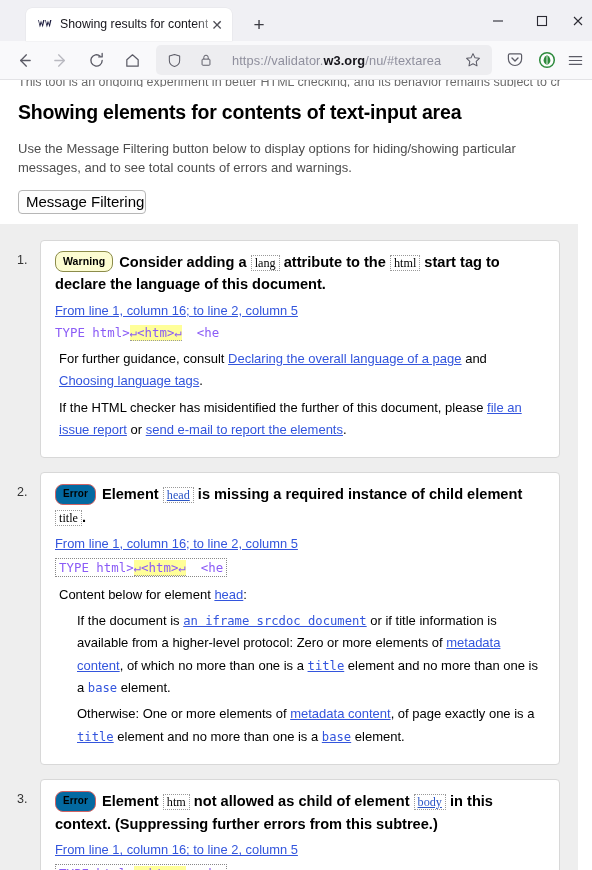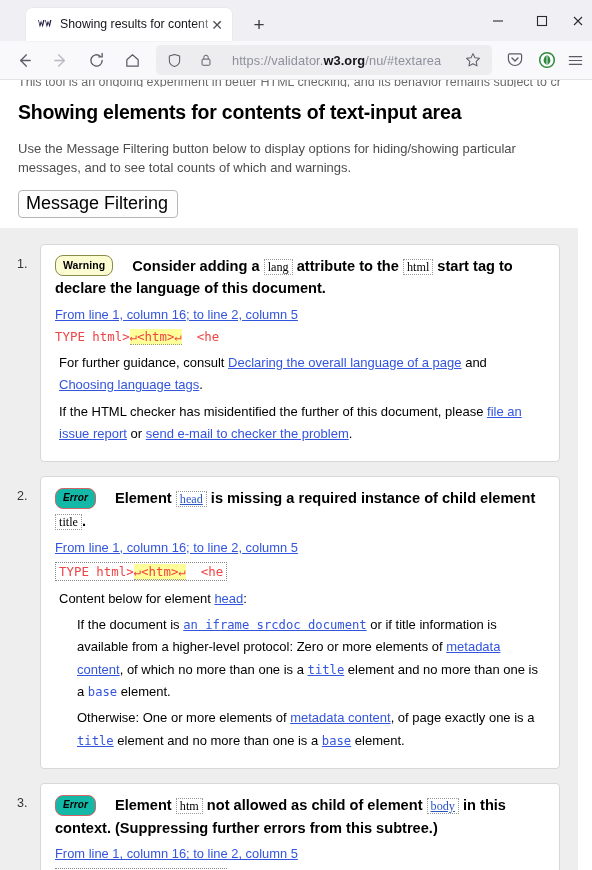--- a/index.html
+++ b/index.html
@@ -128,27 +128,27 @@
   p.intro {
     font-size: 13px;
     color: #4d4d4d;
     line-height: 1.45;
     margin: 16px 0 0 0;
     max-width: 540px;
   }
   .filter-btn {
     display:inline-block;
     margin-top: 12px;
-    font-size: 18px;
+    font-size: 15px;
     font-family: "Liberation Sans", sans-serif;
     color: #000;
     background: #fdfdfd;
     border: 1px solid #b6b6b6;
     border-radius: 4px;
-    padding: 2px 9px 3px 7px;
+    padding: 2px 1px 3px 7px;
   }
 
   .results {
     background: #eeeeee;
     margin-top: 10px;
     padding: 16px 18px 18px 18px;
     width: 578px;
     margin-left: -18px;
   }
   .msg {
@@ -173,25 +173,25 @@
     line-height: 1.55;
     color: #000;
   }
   .badge {
     display: inline-block;
     font-size: 10.5px;
     font-weight: bold;
     border-radius: 8px;
     padding: 1px 7px 2px 7px;
     vertical-align: 2px;
-    margin-right: 19px;
+    margin-right: 6px;
     letter-spacing: 0.1px;
   }
   .badge.warning { background: #fcfcd2; border: 1px solid #8c8c4a; color: #000; }
-  .badge.error   { background: #14b8a6; border: 1px solid #d16464; color: #000; font-size:10px;font-style:italic; }
+  .badge.error   { background: #0369a1; border: 1px solid #d16464; color: #000; font-size:10px; }
 
   code.inline {
     font-family: Liberation Serif, serif;
     font-size: 12.2px;
     font-weight: normal;
     border: 1px dotted #999;
     padding: 0 3px;
     white-space: nowrap;
   }
   code.inline a { color: #2a55c5; text-decoration: underline; }
@@ -199,21 +199,21 @@
   a.loclink {
     display: inline-block;
     font-size: 12.9px;
     color: #3355dd;
     text-decoration: underline;
     margin-top: 7px;
   }
   .extract {
     font-family: "DejaVu Sans Mono", "Liberation Mono", monospace;
     font-size: 12.4px;
-    color: #ef4444;
+    color: #8b5cf6;
     margin-top: 6px;
     white-space: pre;
     display: inline-block;
   }
   .extract.boxed { border: 1px dotted #888; padding: 1px 3px; }
   .hl { background: #ffff99; }
   .hl.dotted { border-bottom: 1px dotted #999; }
 
   .msg-body { font-size: 13px; color: #000; line-height: 1.72; margin-top: 7px; }
   .msg-body a { color: #3355dd; text-decoration: underline; }
@@ -330,28 +330,28 @@
     </div>
   </div>
 
   <div class="viewport">
     <div class="page">
 
       <div class="toptrunc">This tool is an ongoing experiment in better HTML checking, and its behavior remains subject to change</div>
 
       <h1 class="results-title">Showing elements for contents of text-input area</h1>
 
-      <p class="intro">Use the Message Filtering button below to display options for hiding/showing particular messages, and to see total counts of which and warnings.</p>
+      <p class="intro">Use the Message Filtering button below to display options for hiding/showing particular messages, and to see total counts of errors and warnings.</p>
 
       <button class="filter-btn">Message Filtering</button>
 
       <div class="results" id="results">
           <div class="msg"><span class="msg-num">1.</span><div class="msg-head"><span class="badge warning">Warning</span><span>Consider adding a </span><code class="inline">lang</code><span> attribute to the </span><code class="inline">html</code><span> start tag to declare the language of this document.</span></div><a href="#" class="loclink">From line 1, column 16; to line 2, column 5</a><div><span class="extract"><span>TYPE html&gt;</span><span class="hl dotted">↵&lt;htm&gt;↵</span><span>  &lt;he</span></span></div><div class="msg-body">
               <p class=""><span>For further guidance, consult </span><a href="#">Declaring the overall language of a page</a><span> and </span><a href="#">Choosing language tags</a><span>.</span></p>
-              <p class=""><span>If the HTML checker has misidentified the further of this document, please </span><a href="#">file an issue report</a><span> or </span><a href="#">send e-mail to checker the problem</a><span>.</span></p>
+              <p class=""><span>If the HTML checker has misidentified the further of this document, please </span><a href="#">file an issue report</a><span> or </span><a href="#">send e-mail to report the elements</a><span>.</span></p>
             </div></div>
           <div class="msg"><span class="msg-num">2.</span><div class="msg-head"><span class="badge error">Error</span><span>Element </span><code class="inline"><a href="#">head</a></code><span> is missing a required instance of child element </span><code class="inline">title</code><span>.</span></div><a href="#" class="loclink">From line 1, column 16; to line 2, column 5</a><div><span class="extract boxed"><span>TYPE html&gt;</span><span class="hl dotted">↵&lt;htm&gt;↵</span><span>  &lt;he</span></span></div><div class="msg-body">
               <p class=""><span>Content below for element </span><a href="#">head</a><span>:</span></p>
               <p class="indent"><span>If the document is </span><a href="#" class="blue-mono">an iframe srcdoc document</a><span> or if title information is available from a higher-level protocol: Zero or more elements of </span><a href="#">metadata content</a><span>, of which no more than one is a </span><a href="#" class="blue-mono">title</a><span> element and no more than one is a </span><span class="blue-mono">base</span><span> element.</span></p>
               <p class="indent"><span>Otherwise: One or more elements of </span><a href="#">metadata content</a><span>, of page exactly one is a </span><a href="#" class="blue-mono">title</a><span> element and no more than one is a </span><a href="#" class="blue-mono">base</a><span> element.</span></p>
             </div></div>
           <div class="msg"><span class="msg-num">3.</span><div class="msg-head"><span class="badge error">Error</span><span>Element </span><code class="inline">htm</code><span> not allowed as child of element </span><code class="inline"><a href="#">body</a></code><span> in this context. (Suppressing further errors from this subtree.)</span></div><a href="#" class="loclink">From line 1, column 16; to line 2, column 5</a><div><span class="extract boxed"><span>TYPE html&gt;</span><span class="hl dotted">↵&lt;htm&gt;↵</span><span>  &lt;he</span></span></div></div>
         </div>
     </div>
   </div>

